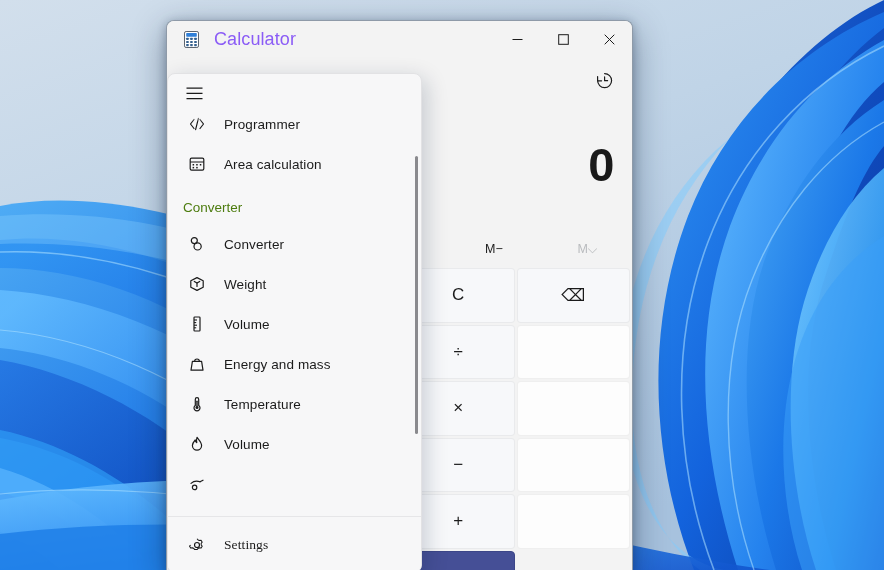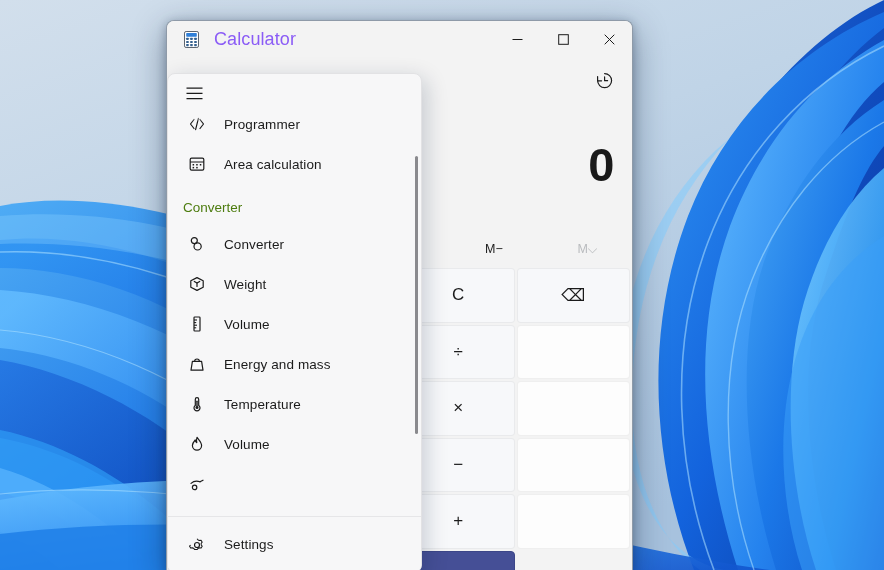--- a/index.html
+++ b/index.html
@@ -250,21 +250,21 @@
   }
 
   #nav-footer {
     flex: 0 0 auto;
     height: 56px;
     border-top: 1px solid #e6e6e8;
     display: flex;
     align-items: center;
     background: #f7f7f8;
   }
-  #nav-footer .nav-item { width: 100%; }
+  #nav-footer .nav-item { width: 100%; font-family: Liberation Serif, serif; }
 
   
   #nav-top-fade {
     position: absolute;
     left: 0;
     top: 0;
     width: 255px;
     height: 10px;
     background: linear-gradient(#f7f7f8, rgba(247,247,248,0));
     pointer-events: none;

